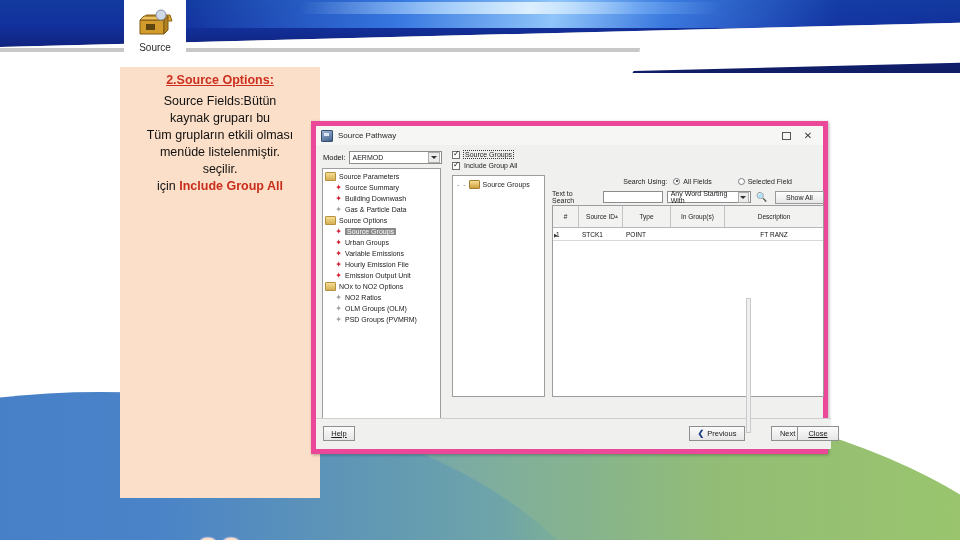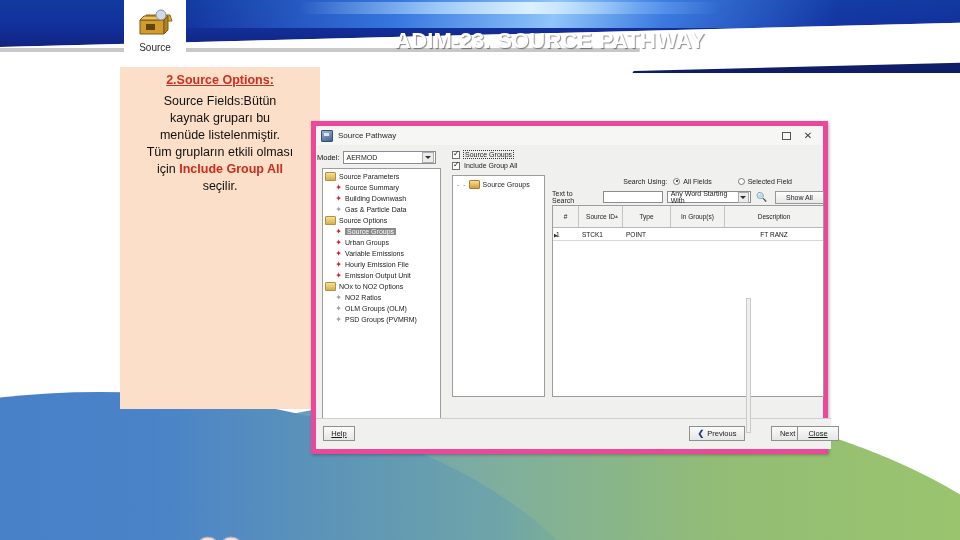--- a/index.html
+++ b/index.html
@@ -102,21 +102,21 @@
     position: absolute; left: -430px; bottom: -152px;
     width: 1060px; height: 300px;
     border-radius: 50% 50% 0 0 / 100% 100% 0 0;
     background: linear-gradient(90deg,#3f79c4 0%, #4a83c8 55%, #6fa5a8 88%, #8cba80 100%);
     z-index: 2;
   }
 
   
   .peach {
     position: absolute; left: 120px; top: 67px;
-    width: 200px; height: 342px;
+    width: 200px; height: 431px;
     background: #fbdfc8;
     z-index: 5;
     text-align: center;
     box-sizing: border-box;
     padding: 6px 4px 0 4px;
   }
   .peach-title {
     color: #cc2f1f;
     font-size: 12.5px;
     font-weight: bold;
@@ -170,21 +170,21 @@
   .dlg-title { font-size: 8px; color: #2a2a2a; }
   .dlg-wbtns { position: absolute; right: 4px; top: 0; display: flex; height: 19px; align-items: center; }
   .wbtn {
     width: 22px; height: 17px; display: flex; align-items: center; justify-content: center;
     font-size: 10px; color: #3a3a3a;
   }
   .wbtn .sq { width: 7px; height: 6px; border: 1px solid #555; border-top-width:1px; }
 
   
   .model-row {
-    position: absolute; left: 1px; top: 25px; display: flex; align-items: center;
+    position: absolute; left: 7px; top: 25px; display: flex; align-items: center;
   }
   .model-lbl { font-size: 7.5px; margin-right: 3px; color:#111; }
   .model-sel {
     width: 93px; height: 13px; background: #ffffff;
     border: 1px solid #8c8c8c;
     display: flex; align-items: center; justify-content: space-between;
     box-sizing: border-box; padding-left: 3px;
   }
   .model-sel span { font-size: 7px; }
   .sel-arrow {
@@ -338,46 +338,45 @@
   <div class="hdr-wrap">
     <div class="hdr-base"></div>
     <div class="hdr-gloss"></div>
     <div class="hdr-gloss2"></div>
     <div class="hdr-slant-gray"></div>
     <div class="hdr-slant"></div>
   </div>
   <div class="curve-top-gray"></div>
   <div class="curve-top"></div>
 
-  <div class="hdr-title">ADIM-23. SOURCE PATHWAY</div>
 
   <div class="logo-box">
     <svg class="logo-icon" viewBox="0 0 42 36">
       <path d="M13 11 C13 5, 18 2, 22 5 C24 1, 30 2, 29 7" fill="none" stroke="#ffffff" stroke-width="3"></path>
       <path d="M12 12 L36 12 L38 18 L14 18 Z" fill="#e0a93a" stroke="#8a6418" stroke-width="1"></path>
       <path d="M6 17 L30 17 L30 31 L6 31 Z" fill="#d39b2c" stroke="#7c5a14" stroke-width="1"></path>
       <path d="M6 17 L30 17 L34 13 L10 13 Z" fill="#efc25e" stroke="#7c5a14" stroke-width="1"></path>
       <path d="M30 17 L34 13 L34 27 L30 31 Z" fill="#b3801f" stroke="#7c5a14" stroke-width="1"></path>
       <rect x="12" y="21" width="9" height="6" fill="#5d4510"></rect>
       <circle cx="27" cy="12" r="5" fill="#cfd9e8" stroke="#8894a8" stroke-width="1"></circle>
     </svg>
     <div class="logo-label">Source</div>
   </div>
 
   <div class="peach">
     <div class="peach-title">2.Source Options:</div>
     <div class="peach-body">
       <div>Source Fields:Bütün</div>
       <div>kaynak gruparı bu</div>
+      <div>Tüm grupların etkili olması</div>
       <div>menüde listelenmiştir.</div>
-      <div>Tüm grupların etkili olması</div>
+      <div>seçilir.</div>
       <div>
         <span>için </span><span class="hl">Include Group All</span>
       </div>
-      <div>seçilir.</div>
     </div>
     <div class="slide-num">23</div>
   </div>
 
   <div class="dlg">
 
     <div class="dlg-titlebar">
       <div class="dlg-ico"></div>
       <div class="dlg-title">Source Pathway</div>
       <div class="dlg-wbtns">

